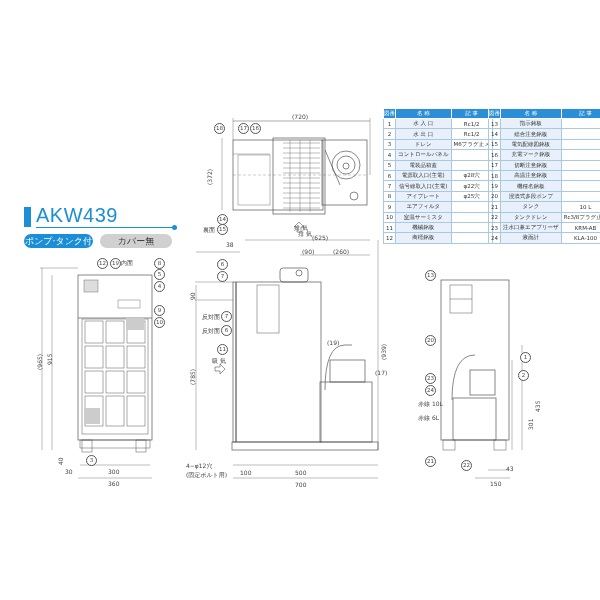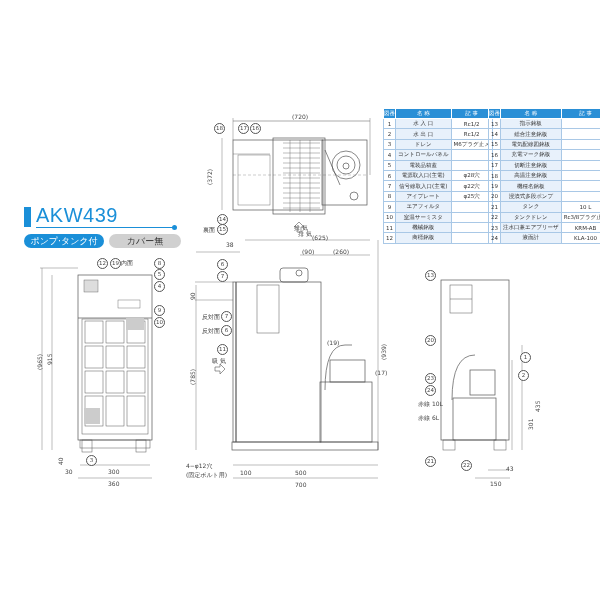--- a/index.html
+++ b/index.html
@@ -3,22 +3,22 @@
 <meta charset="utf-8">
 <style>
   html,body{margin:0;padding:0;background:#fff;}
   body{width:600px;height:600px;position:relative;overflow:hidden;font-family:"DejaVu Sans",sans-serif;color:#555;}
   svg{position:absolute;left:0;top:0;}
   .title-bar{position:absolute;left:24px;top:207px;width:7px;height:20px;background:#1a8fd8;}
   .title{position:absolute;left:36px;top:204px;font-family:"Liberation Sans",sans-serif;font-size:20px;color:#1a8fd8;letter-spacing:0.5px;}
   .title-line{position:absolute;left:36px;top:227px;width:138px;height:1px;background:#1a8fd8;}
   .title-dot{position:absolute;left:172px;top:225px;width:5px;height:5px;border-radius:50%;background:#1a8fd8;}
   .badge{position:absolute;top:234px;height:14px;border-radius:7px;font-size:9px;line-height:14px;text-align:center;}
-  .badge-blue{left:24px;width:80px;background:#1a8fd8;color:#fff;}
-  .badge-gray{left:109px;width:72px;background:#d0d0d0;color:#333;}
+  .badge-blue{left:24px;width:69px;background:#1a8fd8;color:#fff;}
+  .badge-gray{left:100px;width:72px;background:#d0d0d0;color:#333;}
   table.spec{position:absolute;border-collapse:collapse;font-size:5.5px;color:#333;}
   table.spec th{background:#2a8fd6;color:#fff;font-weight:normal;height:9px;padding:0;border:1px solid #fff;}
   table.spec td{height:9.4px;padding:0 2px;border:0.5px solid #a9c8e6;text-align:center;white-space:nowrap;}
   table.spec td.no{width:13px;}
   table.spec td.name{background:#e8f1fb;width:40px;}
   table.spec td.note{width:38px;}
   .lbl{position:absolute;font-size:6px;color:#444;white-space:nowrap;}
   .vlbl{position:absolute;font-size:6px;color:#444;white-space:nowrap;transform:rotate(-90deg);transform-origin:left top;}
   .circ{position:absolute;width:9px;height:9px;border:0.8px solid #555;border-radius:50%;font-size:5.5px;line-height:9px;text-align:center;color:#444;background:#fff;}
 </style>

